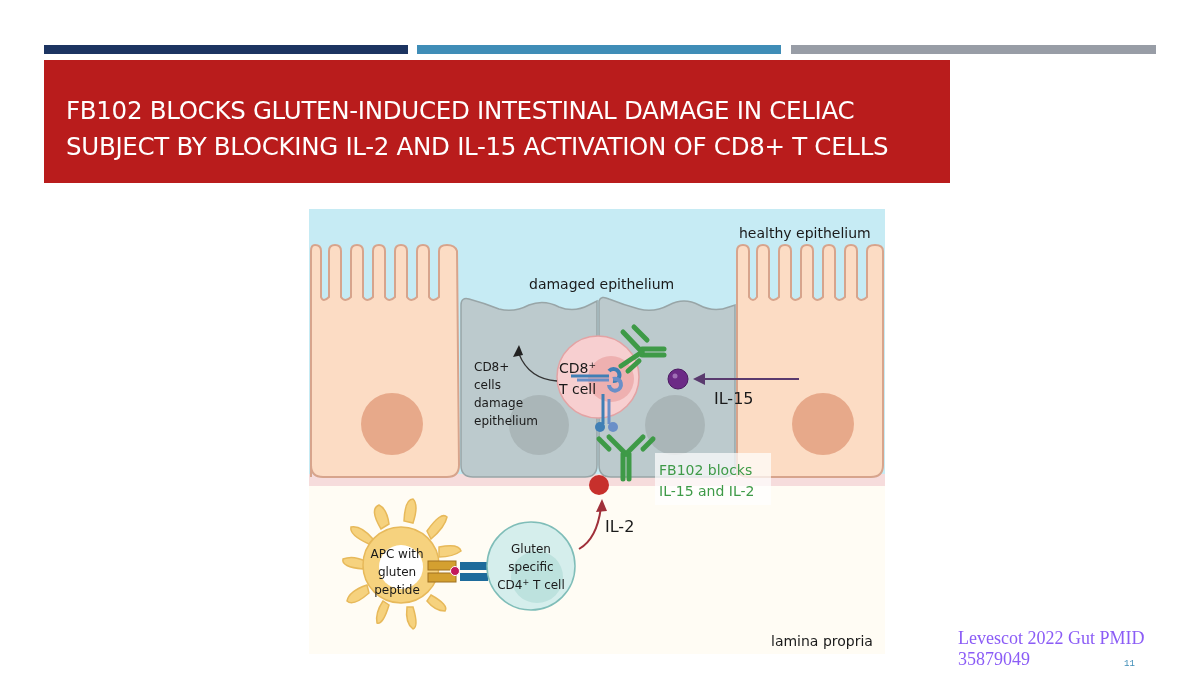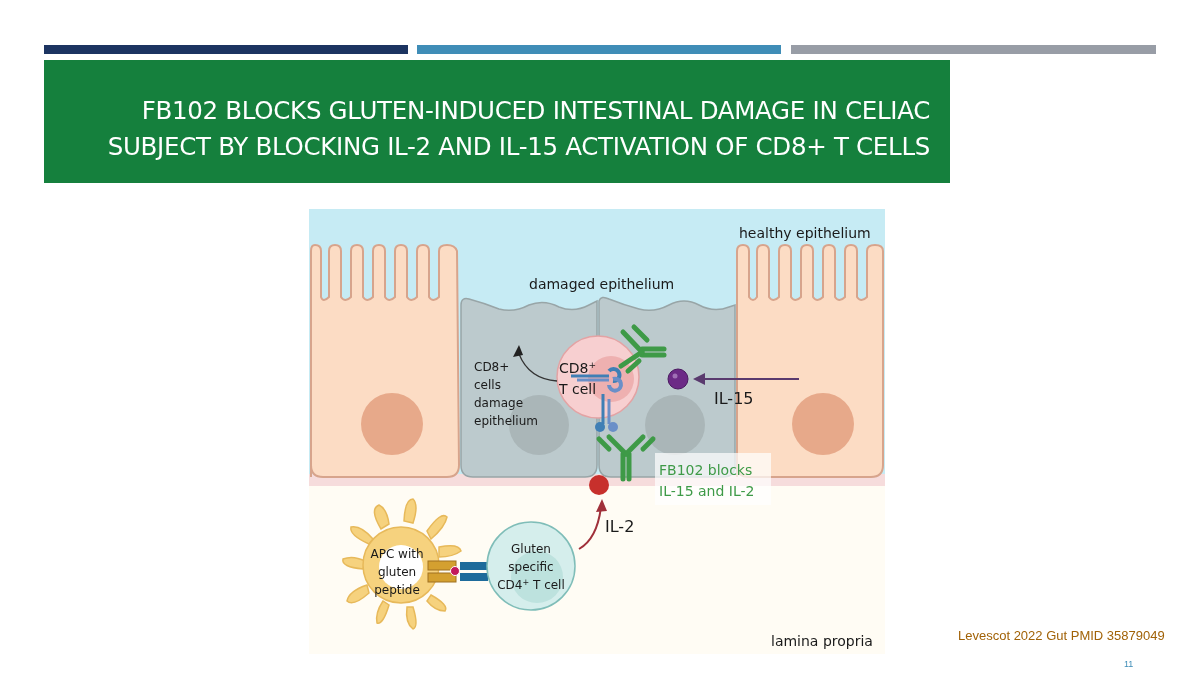--- a/index.html
+++ b/index.html
@@ -1,27 +1,27 @@
 <!DOCTYPE html>
 <html><head>
 <meta charset="utf-8">
 <style>
   html, body { margin:0; padding:0; }
   body { width:1200px; height:673px; background:#ffffff; position:relative; overflow:hidden; font-family:"Liberation Sans", sans-serif; }
   .bar { position:absolute; top:45px; height:9px; }
   .bar1 { left:44px; width:364px; background:#1c3461; }
   .bar2 { left:417px; width:364px; background:#3f8db7; }
   .bar3 { left:791px; width:365px; background:#989da6; }
-  .title-box { position:absolute; left:44px; top:60px; width:906px; height:123px; background:#15803d;text-align:right; }
+  .title-box { position:absolute; left:44px; top:60px; width:906px; height:123px; background:#b91c1c; }
   .title { position:absolute; left:22px; top:33px; right:20px; color:#ffffff; font-family:"DejaVu Sans", sans-serif; font-size:24.5px; line-height:36px; letter-spacing:-0.3px; margin:0; font-weight:normal; }
   .figure { position:absolute; left:309px; top:209px; width:576px; height:445px; }
   .figure svg { display:block; }
   .svg-text { font-family:"DejaVu Sans", sans-serif; fill:#1a1a1a; }
-  .citation { position:absolute; left:958px; top:628px; font-family:Liberation Sans, sans-serif; font-size:13px; color:#a16207; }
-  .page-num { position:absolute; left:1124px; top:659px; font-family:Liberation Sans, sans-serif; font-size:9px; color:#3f8db7; }
+  .citation { position:absolute; left:958px; top:628px; font-family:Liberation Serif, serif; font-size:18px; color:#8b5cf6; }
+  .page-num { position:absolute; left:1124px; top:659px; font-family:Liberation Mono, monospace; font-size:9px; color:#3f8db7; }
 </style>
 </head>
 <body>
 
 <div class="bar bar1"></div>
 <div class="bar bar2"></div>
 <div class="bar bar3"></div>
 
 <div class="title-box">
   <h1 class="title">

